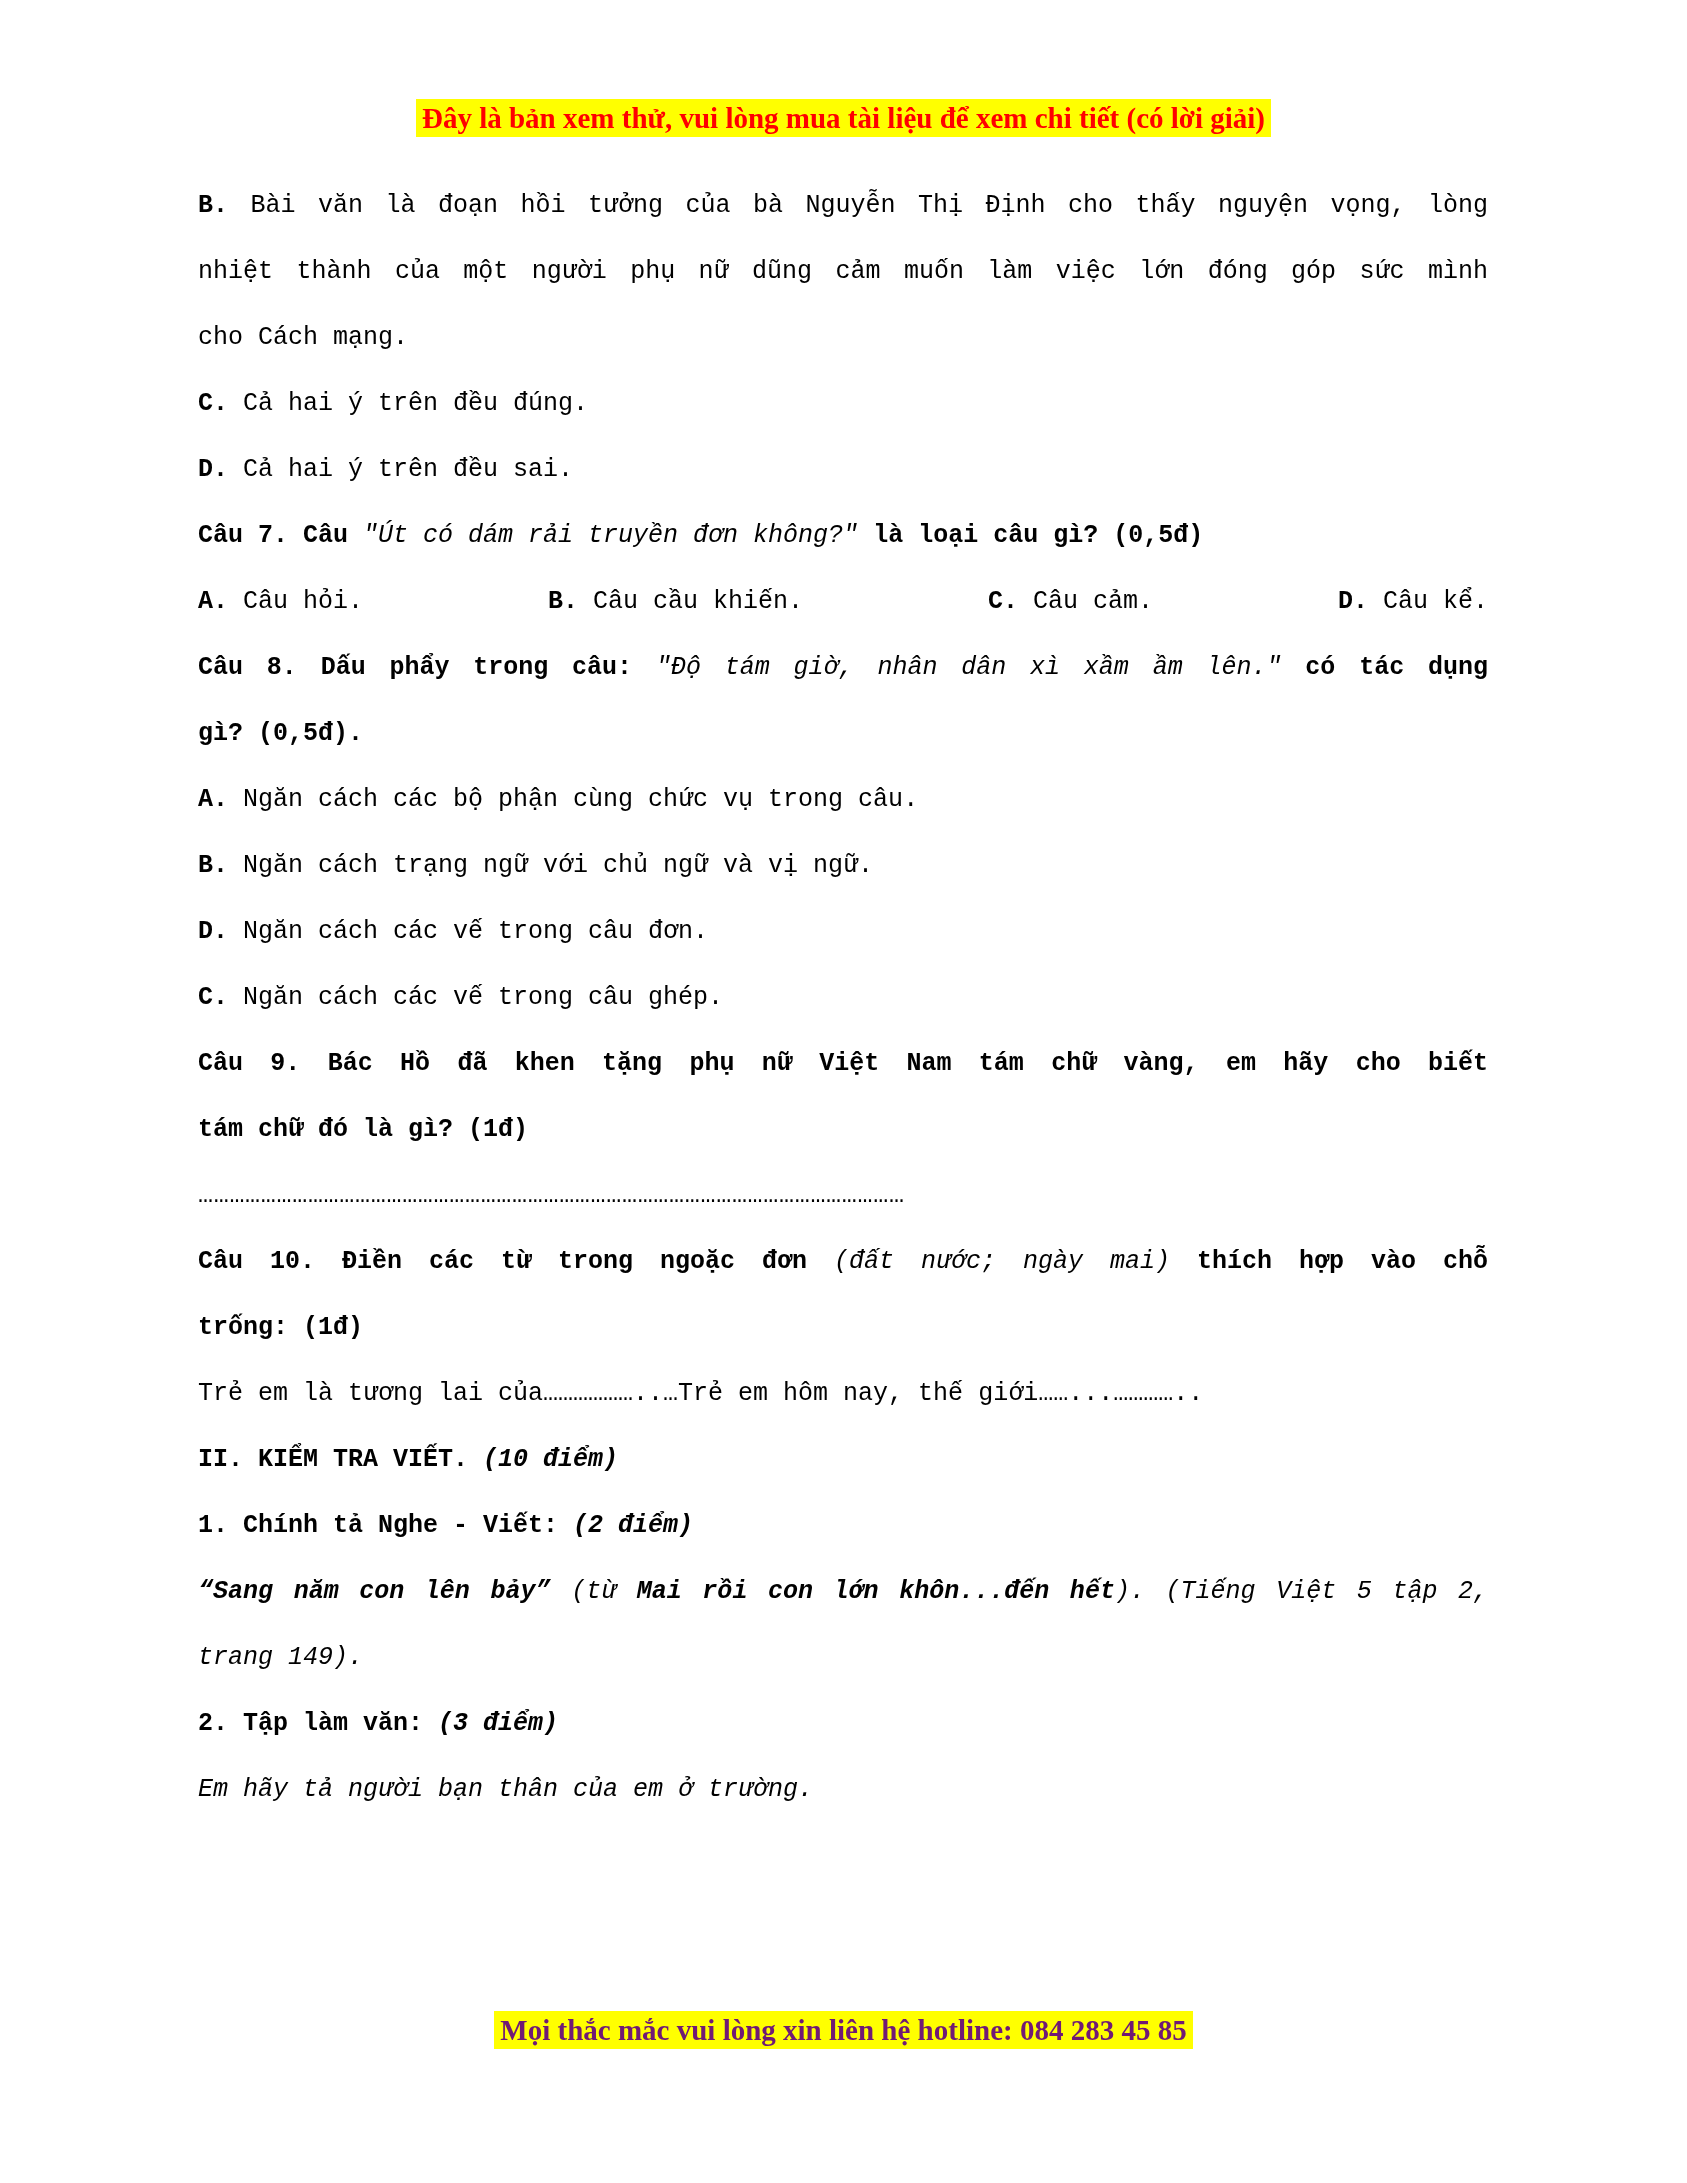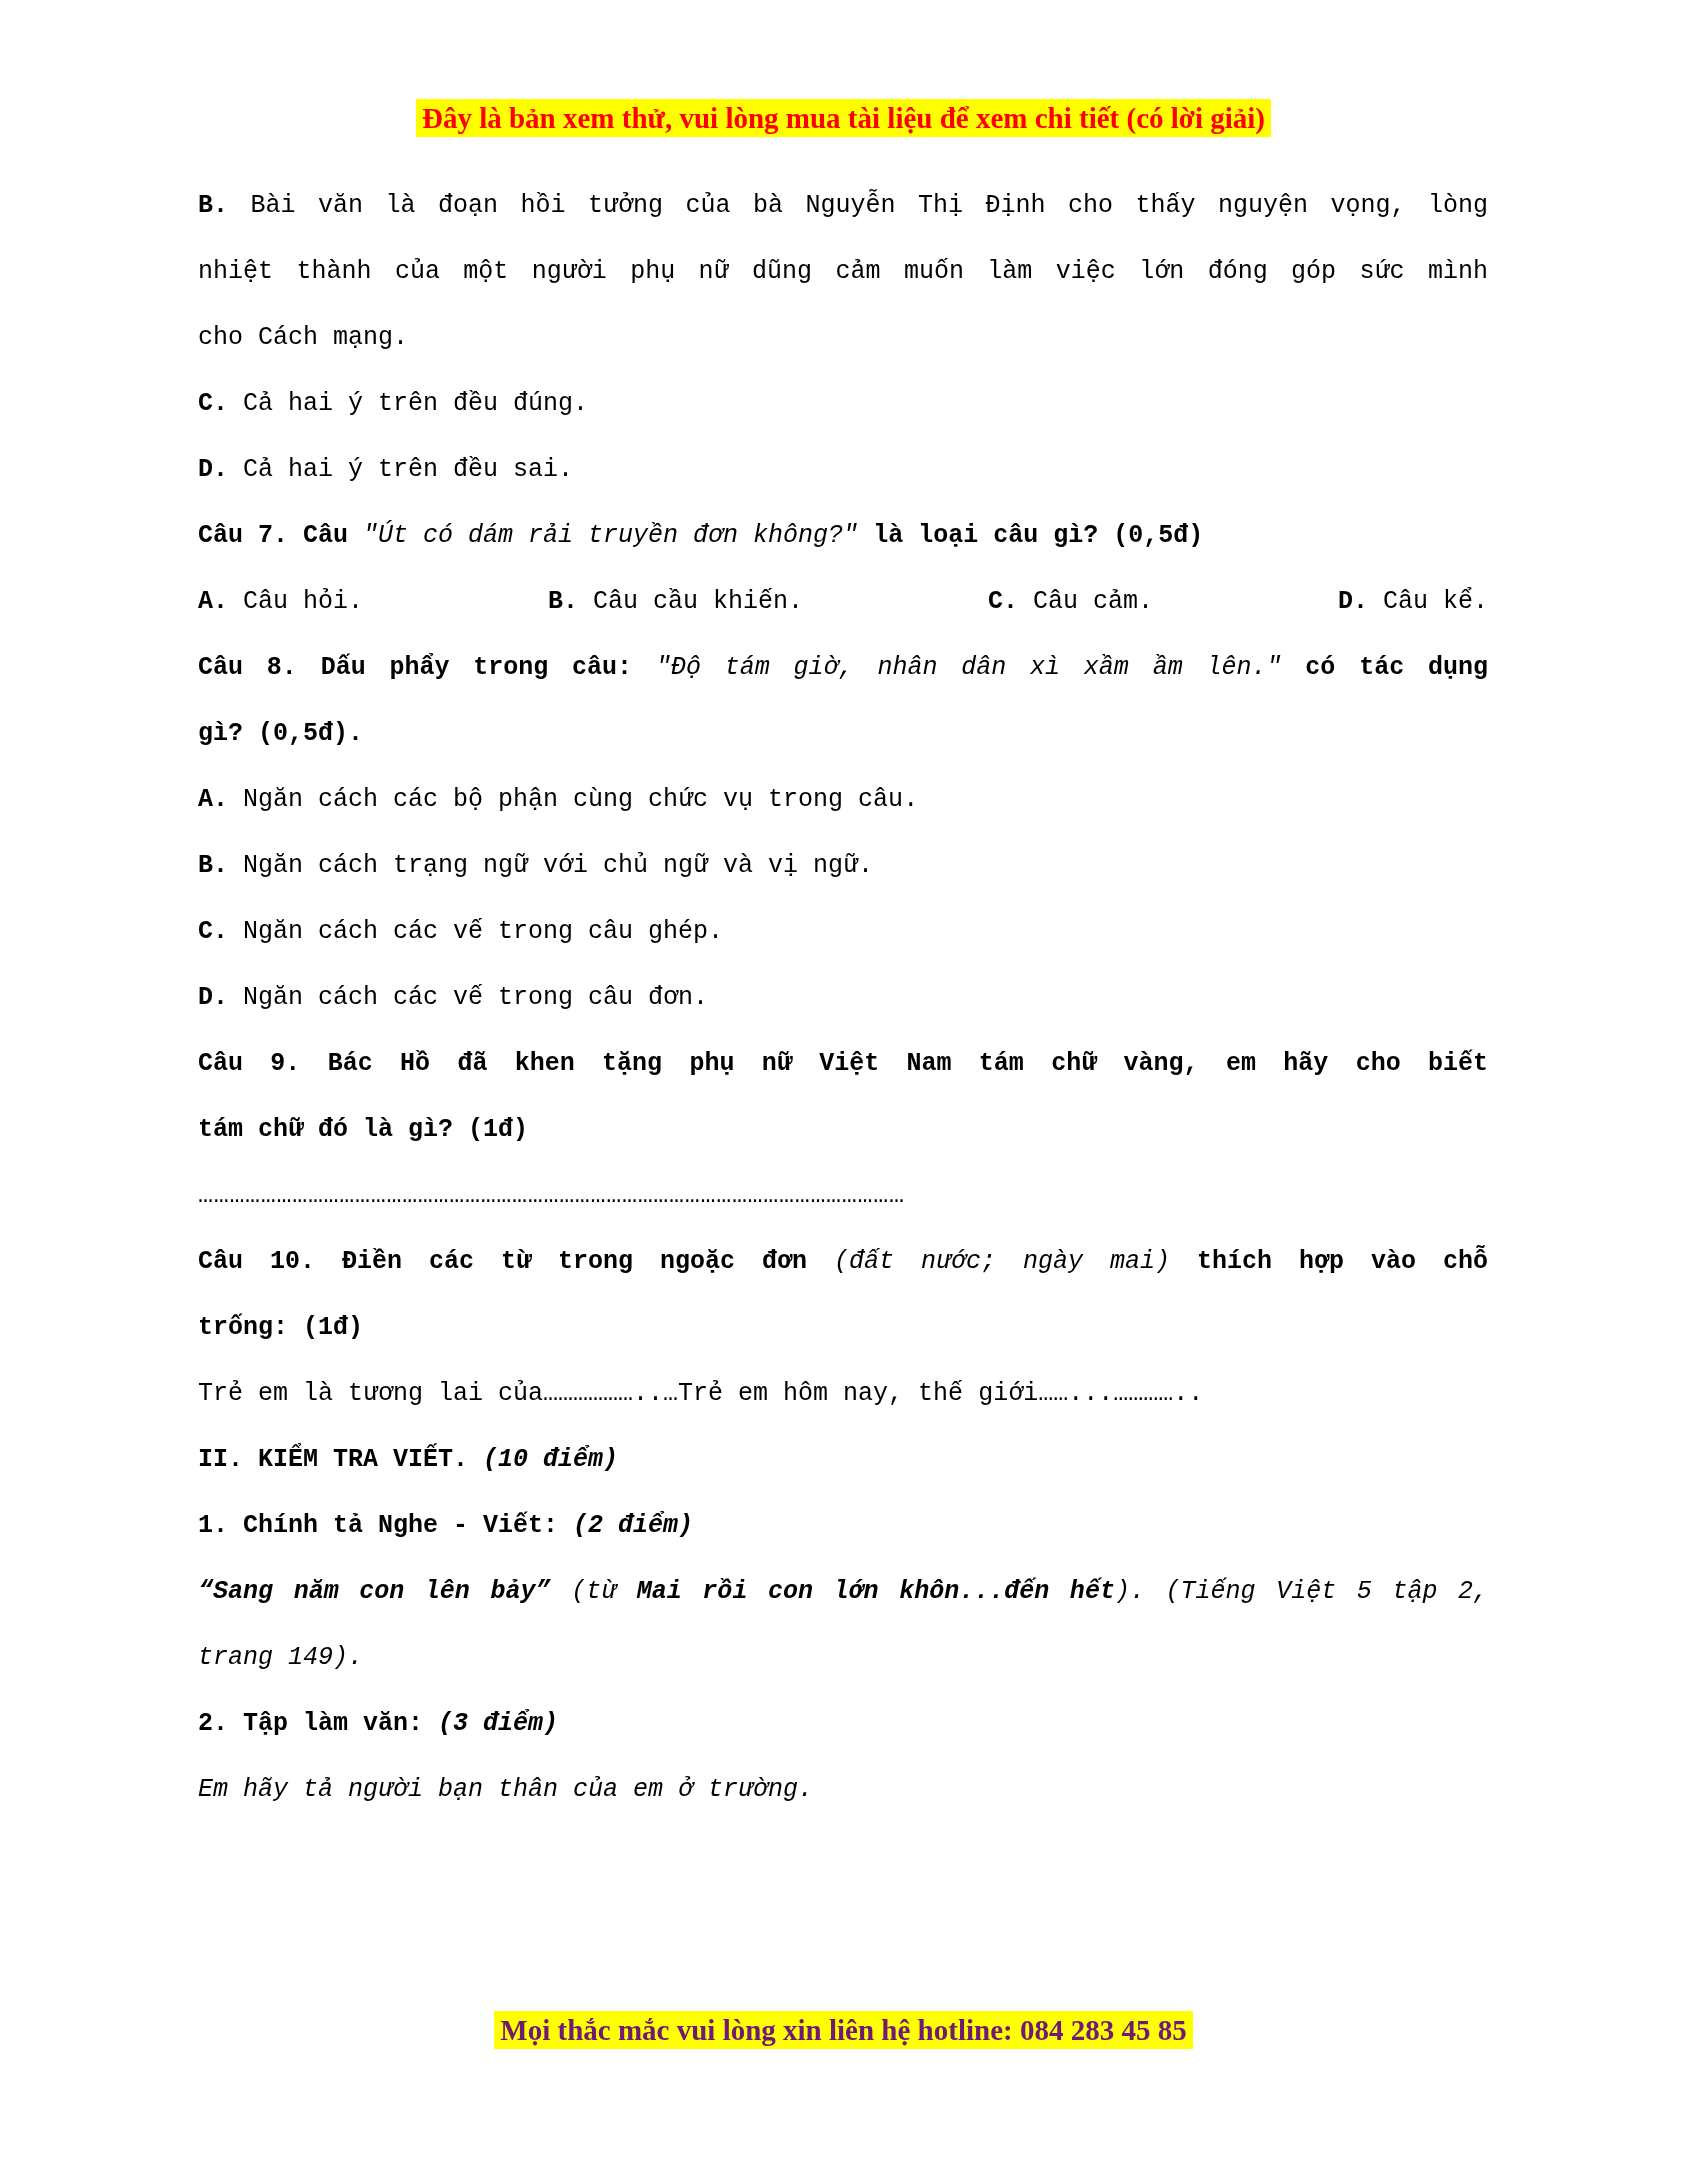--- a/index.html
+++ b/index.html
@@ -75,22 +75,22 @@
       <div class="line opts">
         <span><span class="b">A.</span><span> Câu hỏi.</span></span>
         <span><span class="b">B.</span><span> Câu cầu khiến.</span></span>
         <span><span class="b">C.</span><span> Câu cảm.</span></span>
         <span><span class="b">D.</span><span> Câu kể.</span></span>
       </div>
       <div class="line just"><span class="b">Câu 8. Dấu phẩy trong câu: </span><span class="i">"Độ tám giờ, nhân dân xì xầm ầm lên."</span><span class="b"> có tác dụng</span></div>
       <div class="line"><span class="b">gì? (0,5đ).</span></div>
       <div class="line"><span class="b">A.</span><span> Ngăn cách các bộ phận cùng chức vụ trong câu.</span></div>
       <div class="line"><span class="b">B.</span><span> Ngăn cách trạng ngữ với chủ ngữ và vị ngữ.</span></div>
+      <div class="line"><span class="b">D.</span><span> Ngăn cách các vế trong câu đơn.</span></div>
       <div class="line"><span class="b">C.</span><span> Ngăn cách các vế trong câu ghép.</span></div>
-      <div class="line"><span class="b">D.</span><span> Ngăn cách các vế trong câu đơn.</span></div>
       <div class="line just"><span class="b">Câu 9. Bác Hồ đã khen tặng phụ nữ Việt Nam tám chữ vàng, em hãy cho biết</span></div>
       <div class="line"><span class="b">tám chữ đó là gì? (1đ)</span></div>
       <div class="line dots">………………………………………………………………………………………………………………………</div>
       <div class="line just"><span class="b">Câu 10. Điền các từ trong ngoặc đơn </span><span class="i">(đất nước; ngày mai)</span><span class="b"> thích hợp vào chỗ</span></div>
       <div class="line"><span class="b">trống: (1đ)</span></div>
       <div class="line"><span>Trẻ em là tương lai của………………..…Trẻ em hôm nay, thế giới……...…………..</span></div>
       <div class="line"><span class="b">II. KIỂM TRA VIẾT. </span><span class="b i">(10 điểm)</span></div>
       <div class="line"><span class="b">1. Chính tả Nghe - Viết: </span><span class="b i">(2 điểm)</span></div>
       <div class="line just"><span class="b i">“Sang năm con lên bảy” </span><span class="i">(từ </span><span class="b i">Mai rồi con lớn khôn...đến hết</span><span class="i">). (Tiếng Việt 5 tập 2,</span></div>
       <div class="line"><span class="i">trang 149).</span></div>

